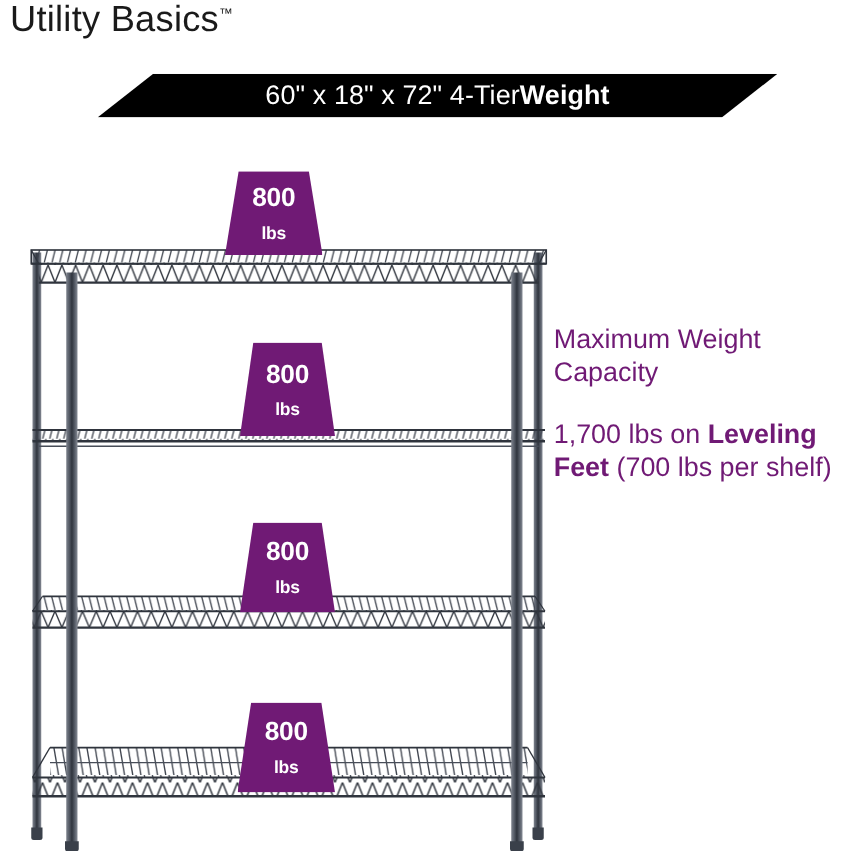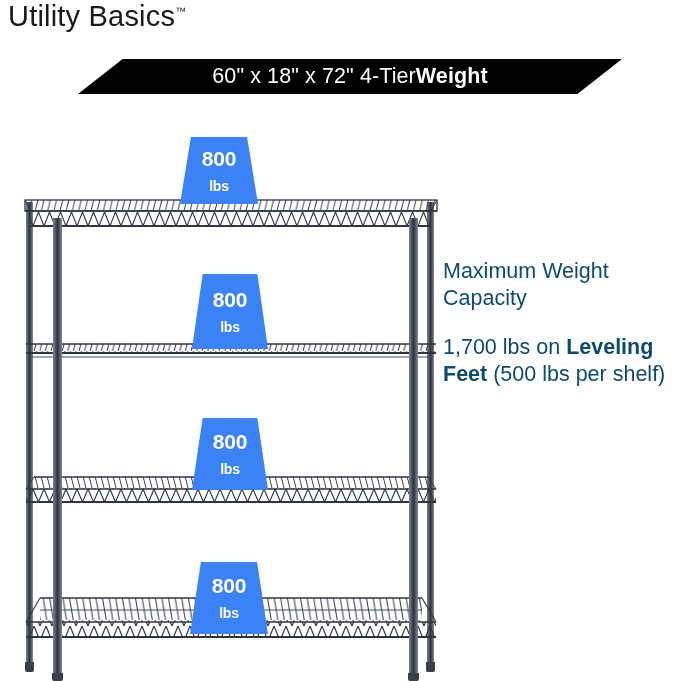--- a/index.html
+++ b/index.html
@@ -91,40 +91,40 @@
   .deck {
     position: absolute;
     left: 0; top: 0;
     width: 100%;
     height: 100%;
   }
 
   
   .badge {
     position: absolute;
-    background: #3b82f6;
+    background: #701a75;
     clip-path: polygon(14% 0%, 86% 0%, 100% 100%, 0% 100%);
     display: flex;
     flex-direction: column;
     align-items: center;
     justify-content: center;
     color: #ffffff;
     font-weight: 700;
     line-height: 1.05;
   }
   .badge .num { font-size: 21px; letter-spacing: -0.2px; }
   .badge .unit { font-size: 14px; margin-top: 9px; letter-spacing: -0.2px; }
 
   
   #info {
     position: absolute;
     left: 443px;
     top: 258px;
     width: 236px;
-    color: #0c4a6e;
+    color: #701a75;
     font-size: 21.5px;
     line-height: 1.26;
   }
   #info p { margin: 0; }
   #info .para { margin-bottom: 22px; }
   #info .para:last-child { margin-bottom: 0; }
   #info b { font-weight: 700; }
 </style>
 </head>
 <body>
@@ -255,18 +255,18 @@
     <div class="badge" style="left:168px; top:366px; width:78px; height:72px;">
       <span class="num">800</span>
       <span class="unit">lbs</span>
     </div>
   </div>
 
   <div id="info">
     <p class="para">Maximum Weight Capacity</p>
 
     <p class="para">
-      <span>1,700 lbs on </span><b>Leveling Feet</b><span> (500 lbs per shelf)</span>
+      <span>1,700 lbs on </span><b>Leveling Feet</b><span> (700 lbs per shelf)</span>
     </p>
 
   </div>
 
 </div>
 
 </body></html>

